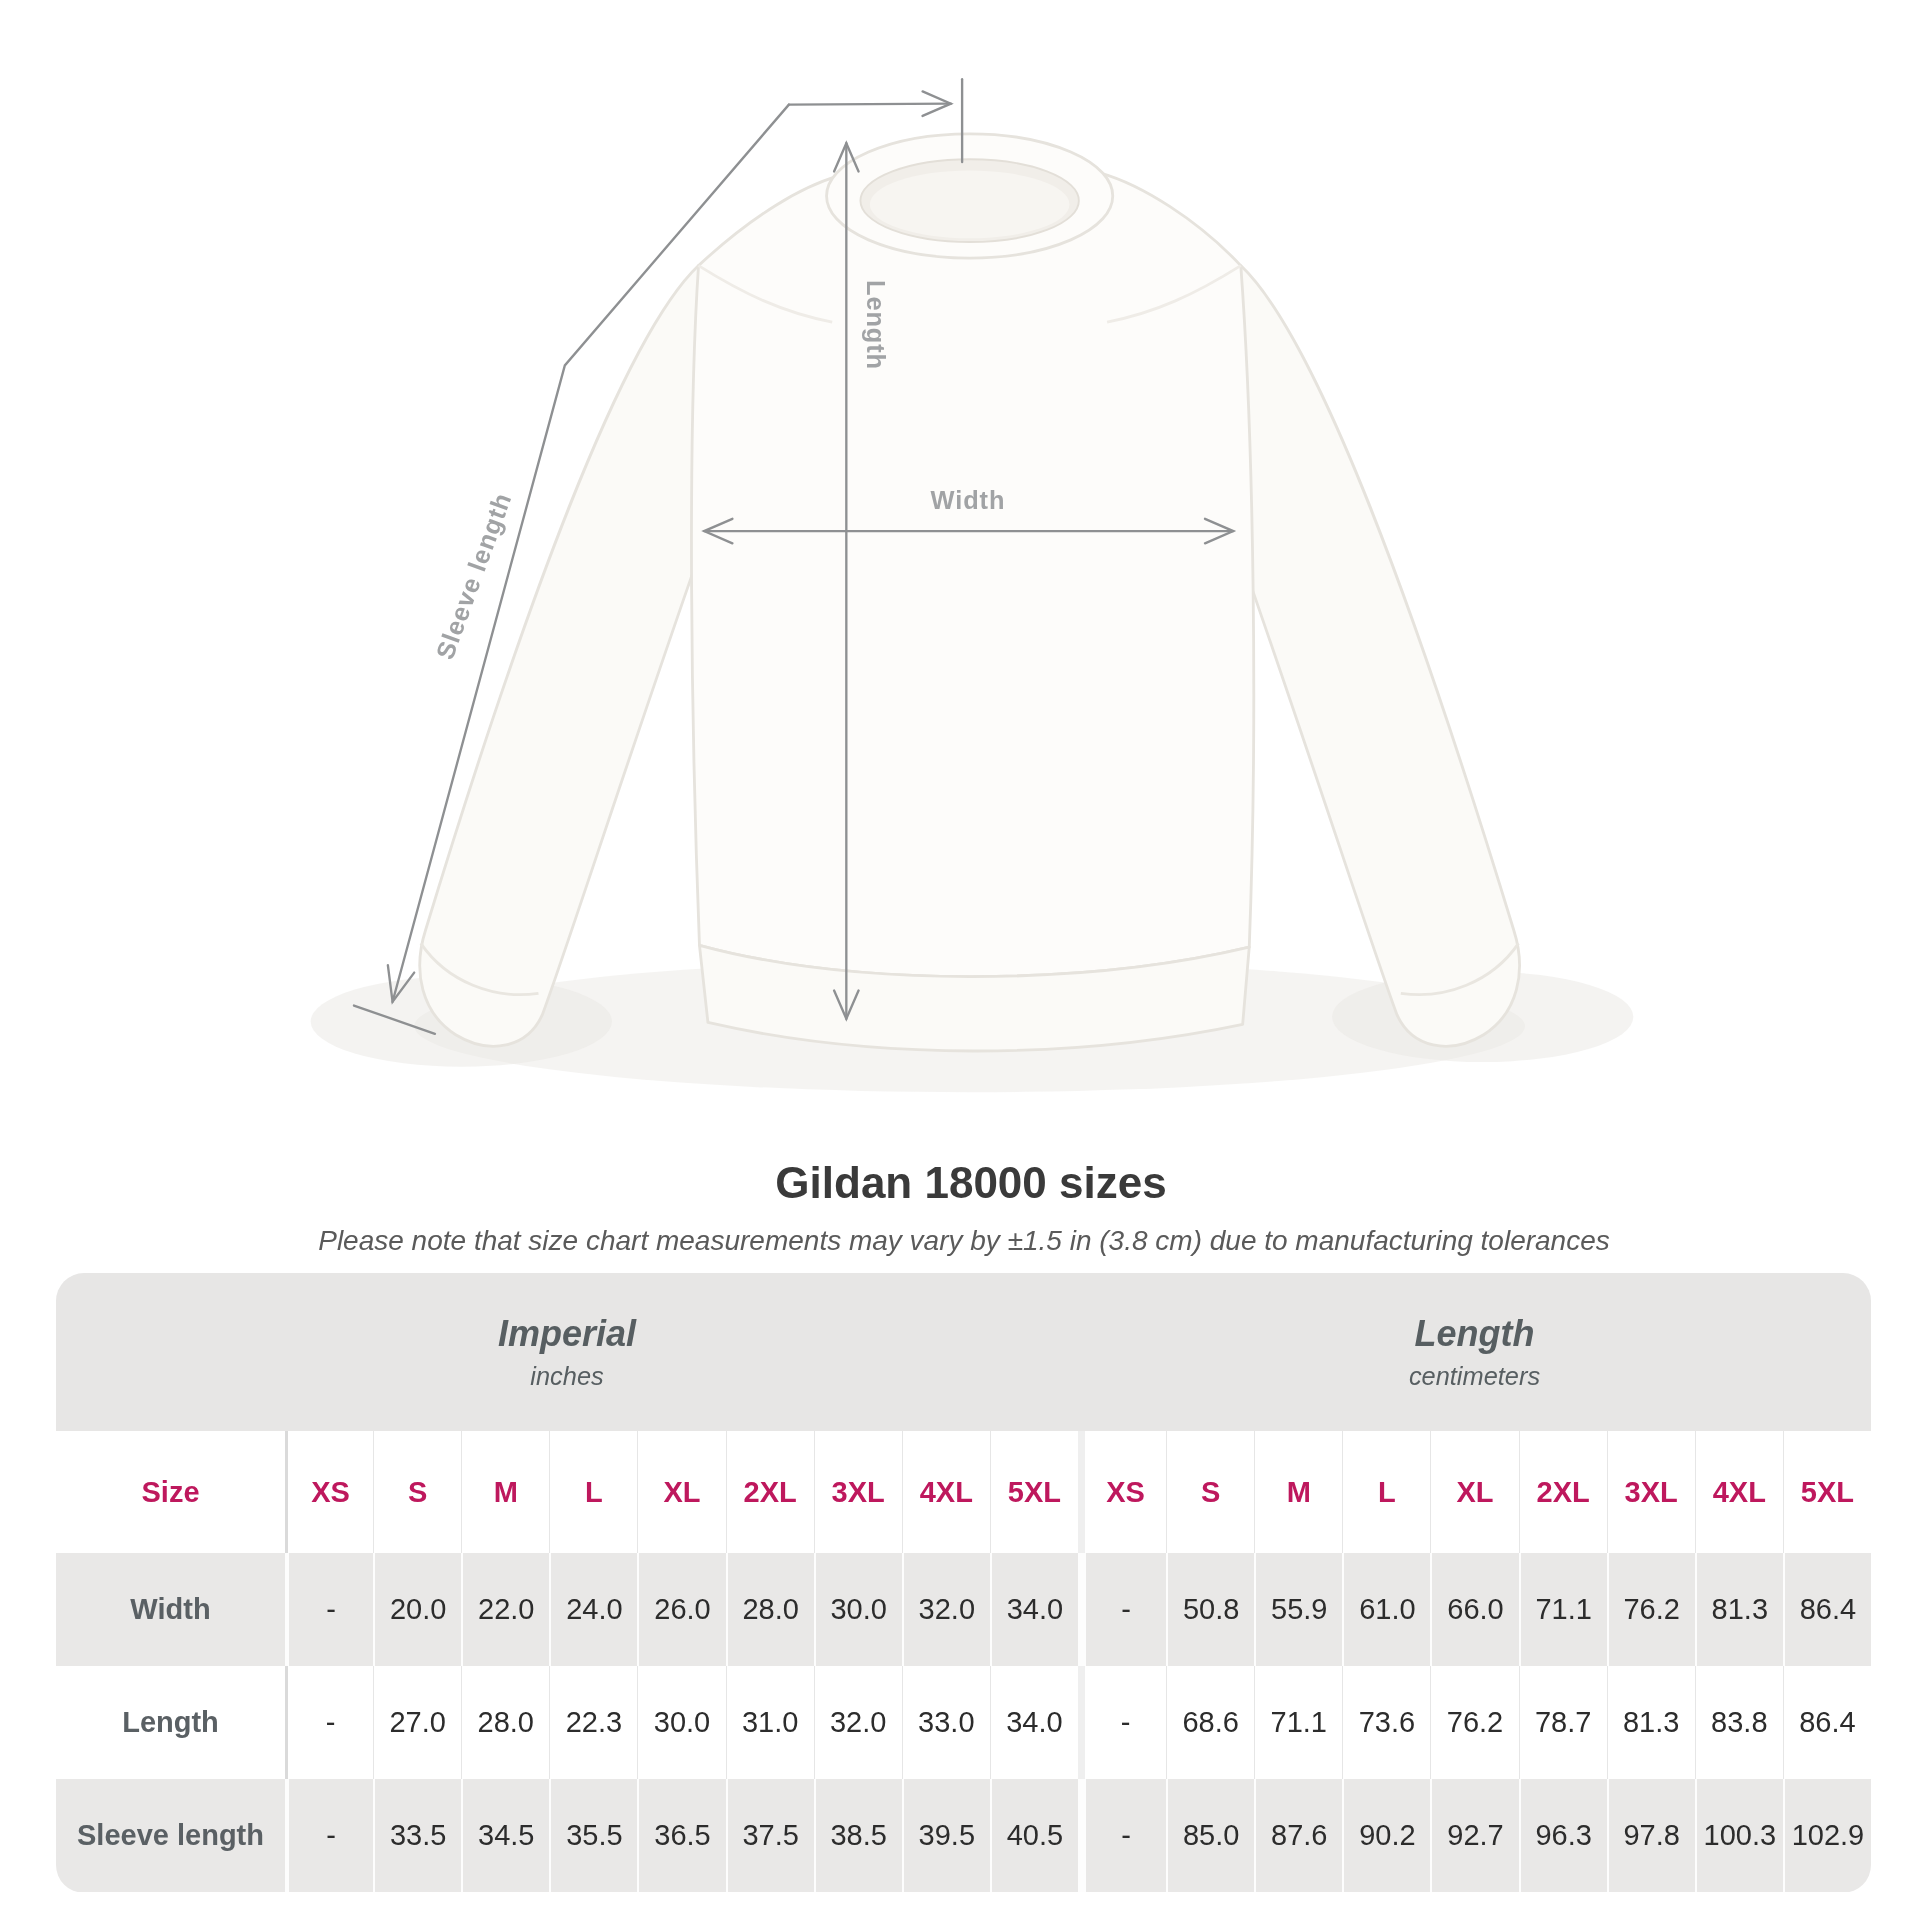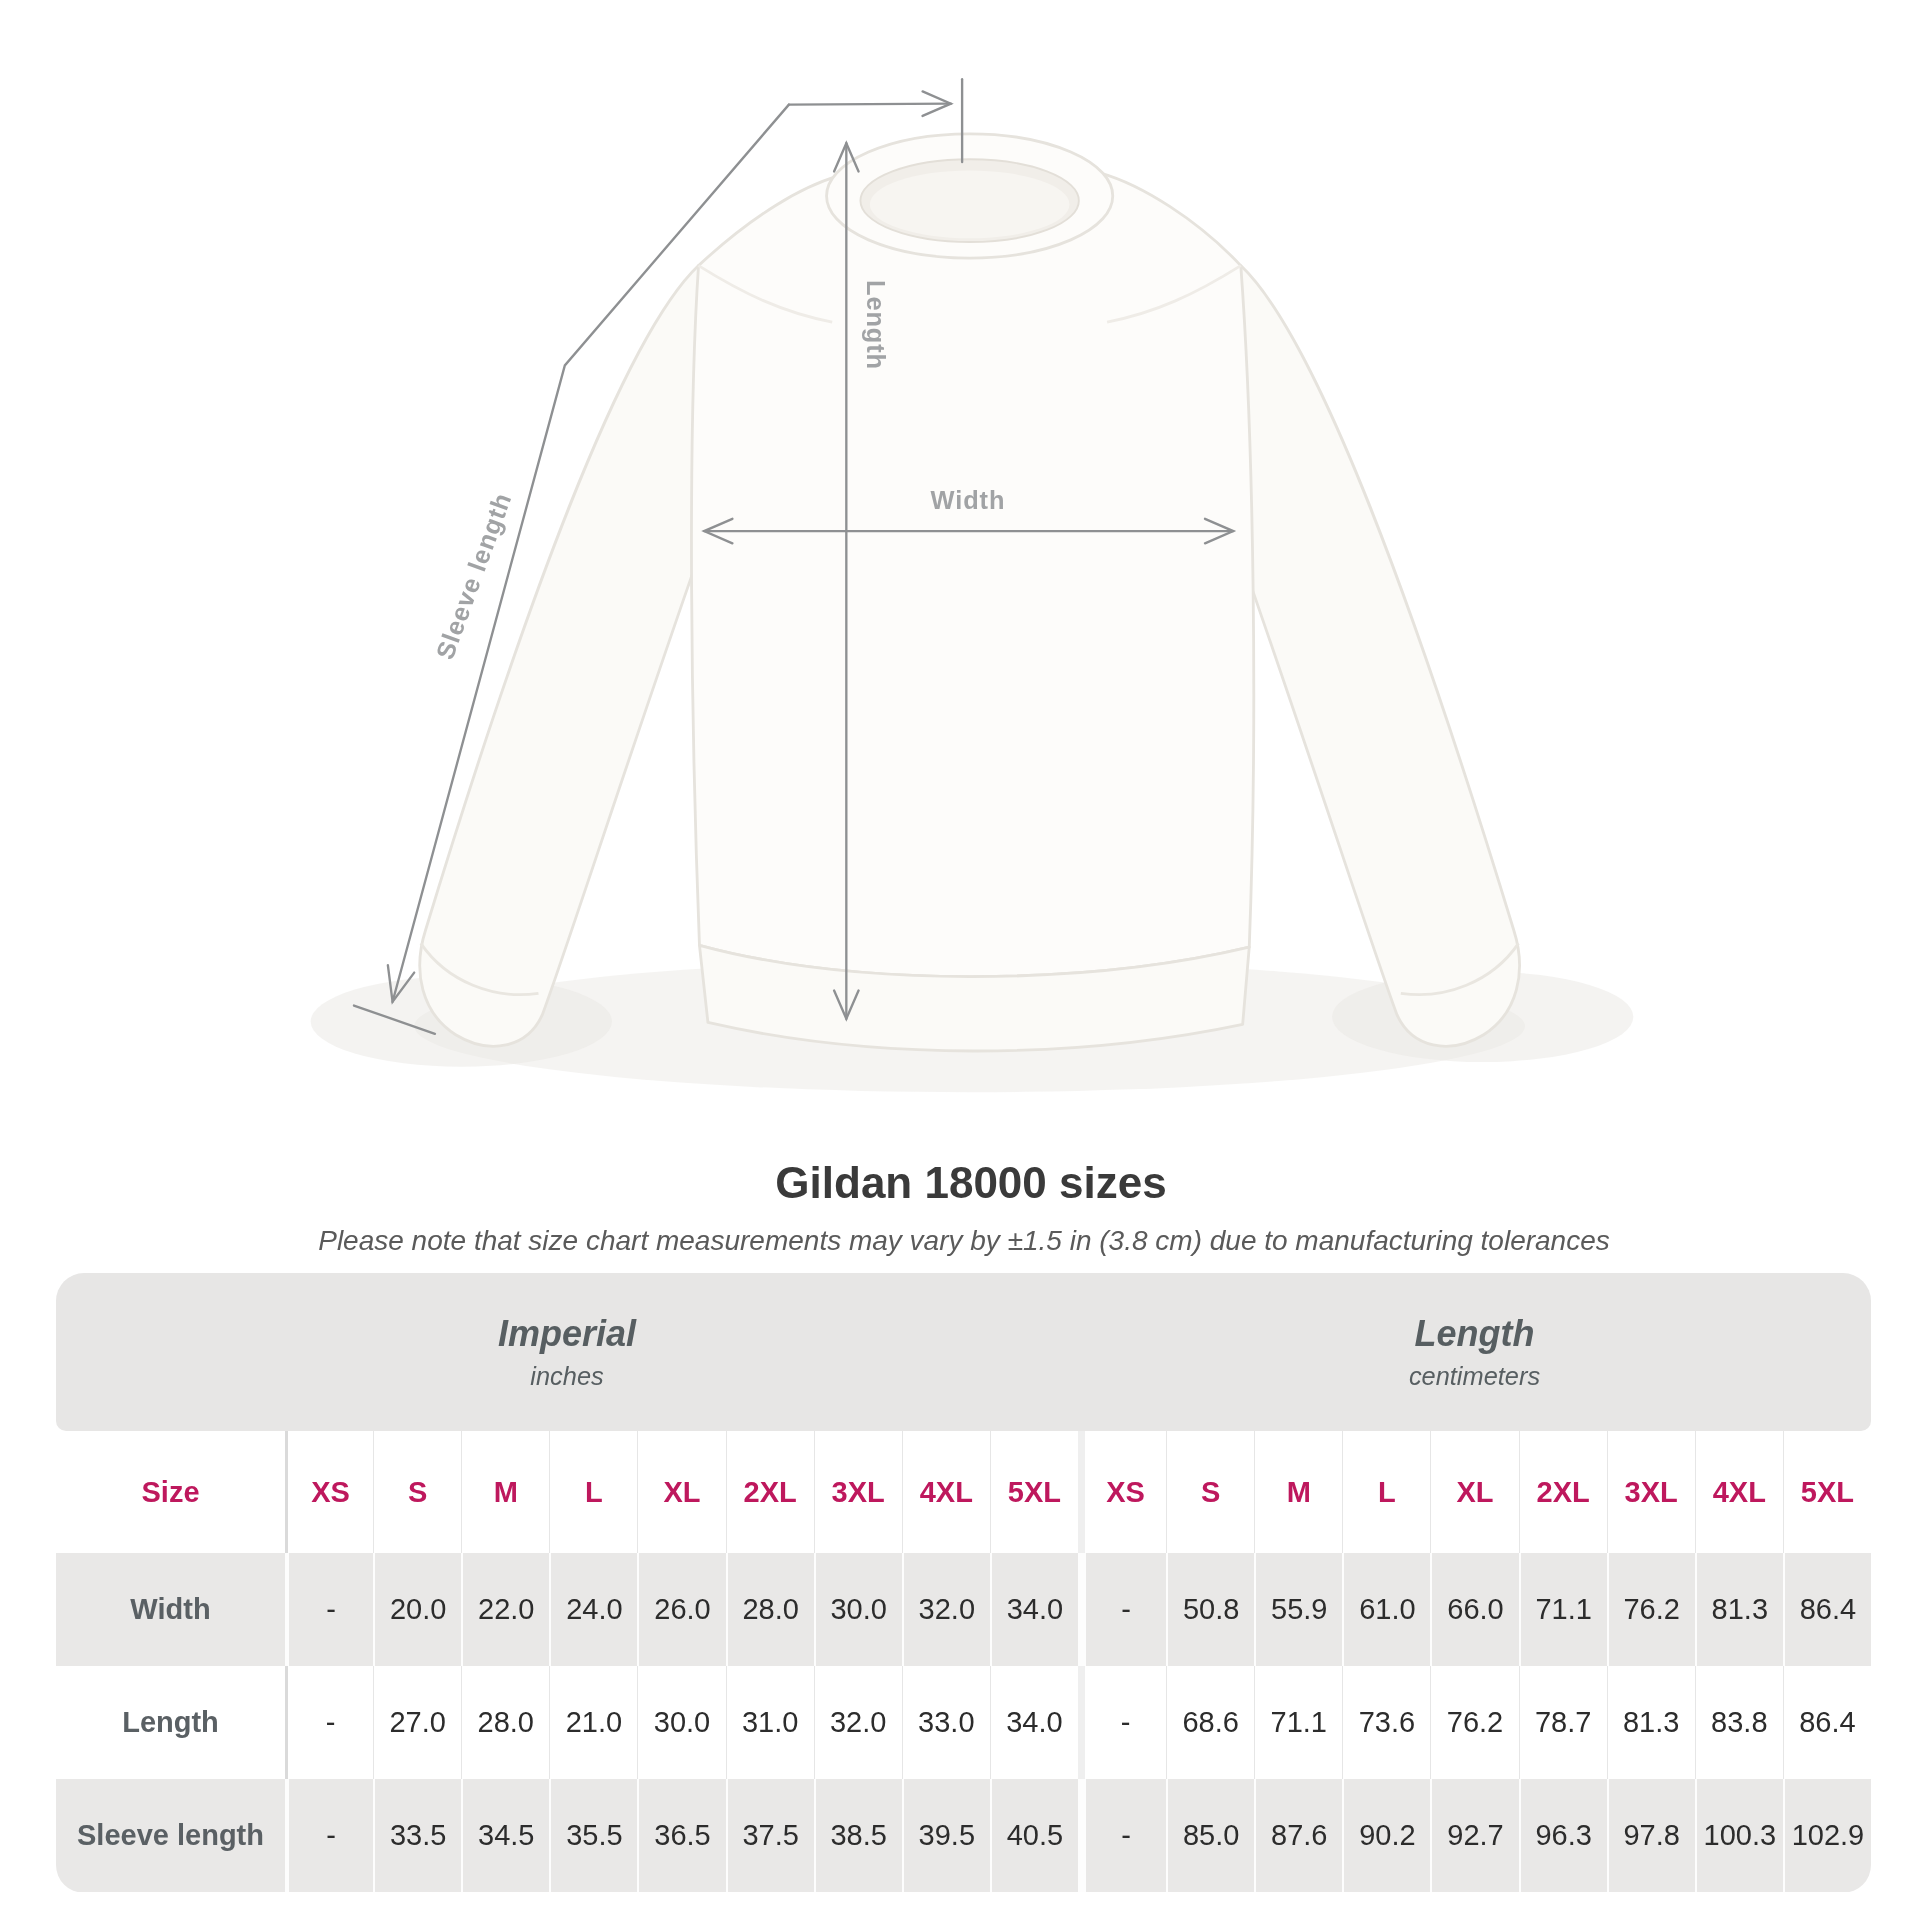--- a/index.html
+++ b/index.html
@@ -24,21 +24,21 @@
   }
   .subtitle {
     position:absolute; left:0; right:0; top:1225px; text-align:center;
     font-size:28px; font-style:italic; color:#5a5a5a;
   }
   
   .size-table {
     position:absolute; left:56px; top:1273px; width:1815px; height:620px;
     border-radius:28px; overflow:hidden; background:#ffffff;
   }
-  .group-header { height:158px; background:#e7e6e5; display:flex;border-radius:10px; }
+  .group-header { height:158px; background:#e7e6e5; display:flex; }
   .group { display:flex; flex-direction:column; align-items:center; justify-content:center; gap:7.5px; }
   .group.imperial { width:1022px; }
   .group.metric { flex:1; }
   .group-label { font-size:36px; font-weight:700; font-style:italic; color:#575e61; }
   .group-unit  { font-size:25.4px; font-style:italic; color:#575e61;text-align:center; }
   .trow { display:grid; grid-template-columns:229px repeat(18, 1fr); height:113px; }
   .trow.head { height:122px; }
   .cell {
     display:flex; align-items:center; justify-content:center;
     font-size:29px; color:#2c2c2c; background:#ffffff;
@@ -168,21 +168,21 @@
       <div class="cell s">76.2</div>
       <div class="cell s">81.3</div>
       <div class="cell s">86.4</div>
     </div>
 
     <div class="trow r2">
       <div class="cell label">Length</div>
       <div class="cell ls">-</div>
       <div class="cell s">27.0</div>
       <div class="cell s">28.0</div>
-      <div class="cell s">21.0</div>
+      <div class="cell s">22.3</div>
       <div class="cell s">30.0</div>
       <div class="cell s">31.0</div>
       <div class="cell s">32.0</div>
       <div class="cell s">33.0</div>
       <div class="cell s">34.0</div>
       <div class="cell ms">-</div>
       <div class="cell s">68.6</div>
       <div class="cell s">71.1</div>
       <div class="cell s">73.6</div>
       <div class="cell s">76.2</div>

